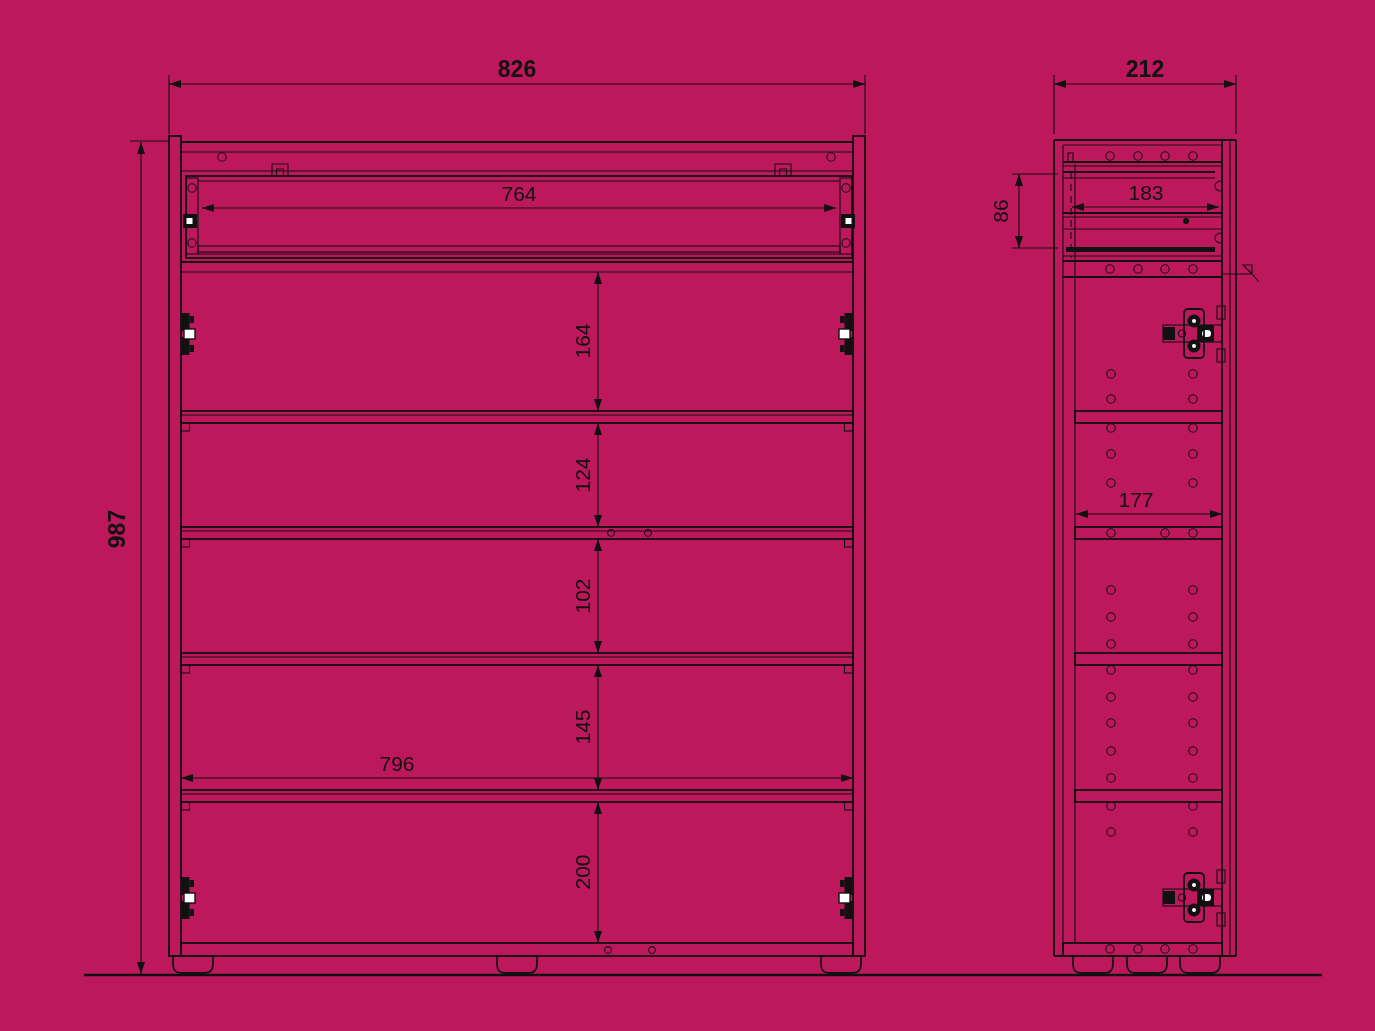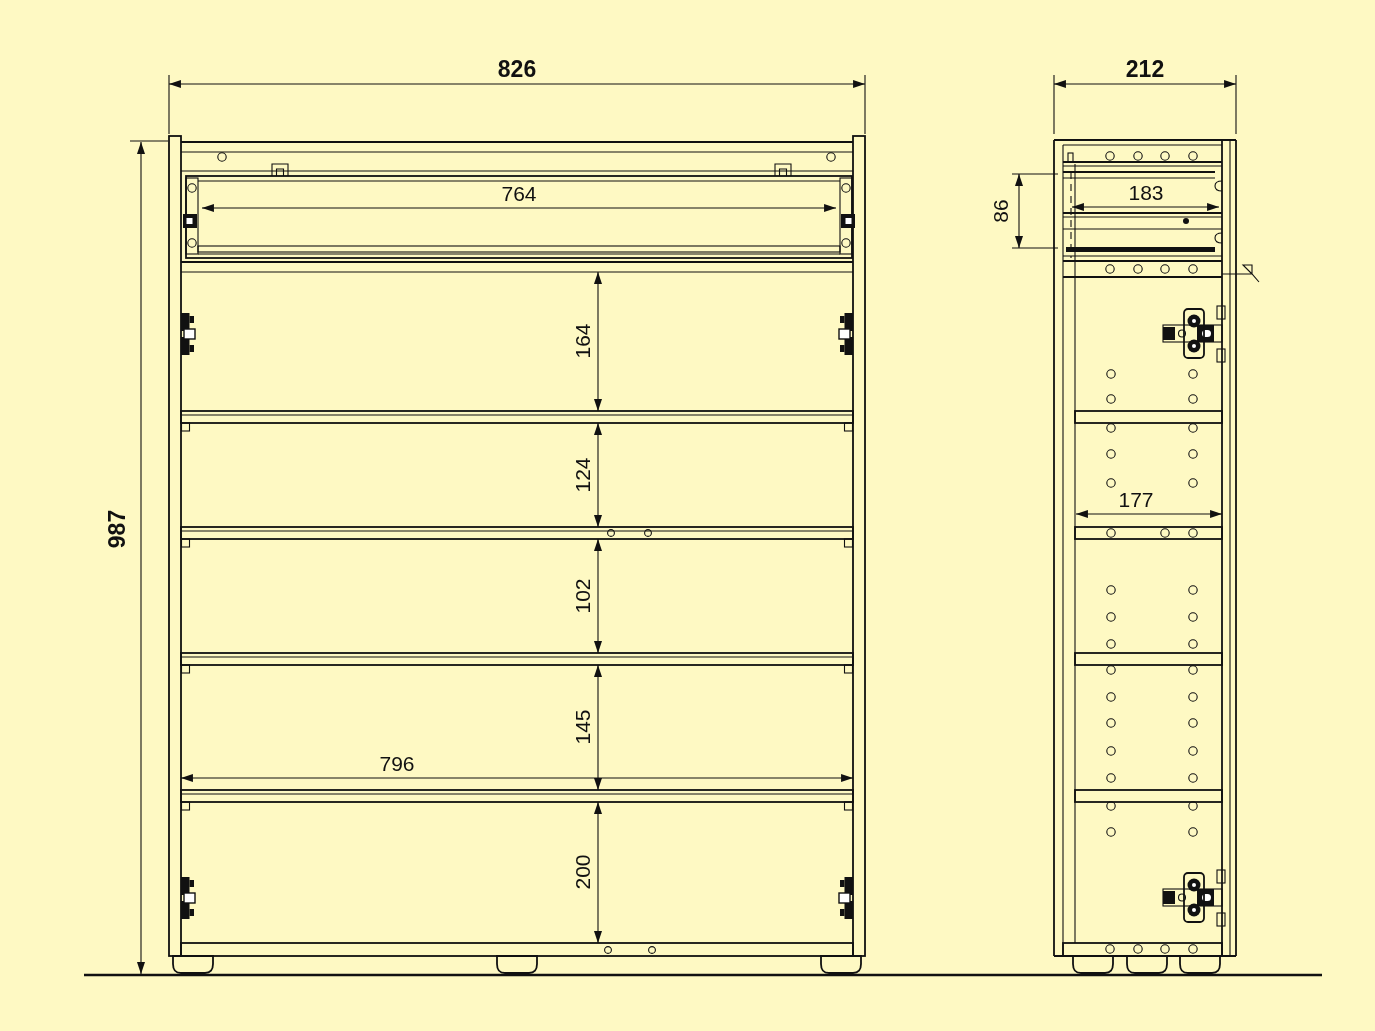--- a/index.html
+++ b/index.html
@@ -1,17 +1,17 @@
 <!DOCTYPE html>
 <html><head>
 <meta charset="utf-8">
 <style>
   html,body{margin:0;padding:0;background:#fff;}
   body{font-family:"Liberation Sans",sans-serif;}
-  #stage{width:1375px;height:1031px;background:#fef9c3;}
+  #stage{width:1375px;height:1031px;background:#be185d;}
   svg{display:block;}
   .ln{stroke:#111;stroke-width:1.8;fill:none;}
   .thin{stroke:#111;stroke-width:1.1;fill:none;}
   .dim{stroke:#111;stroke-width:1.1;fill:none;marker-start:url(#arr);marker-end:url(#arr);}
   .dash{stroke:#111;stroke-width:1.1;fill:none;stroke-dasharray:7 5;}
   .ground{stroke:#111;stroke-width:2.6;fill:none;}
   text{fill:#111;}
   .big{font:bold 23px "Liberation Sans",sans-serif;}
   .dimtxt{font:21px "Liberation Sans",sans-serif;}
   .mid{text-anchor:middle;}

